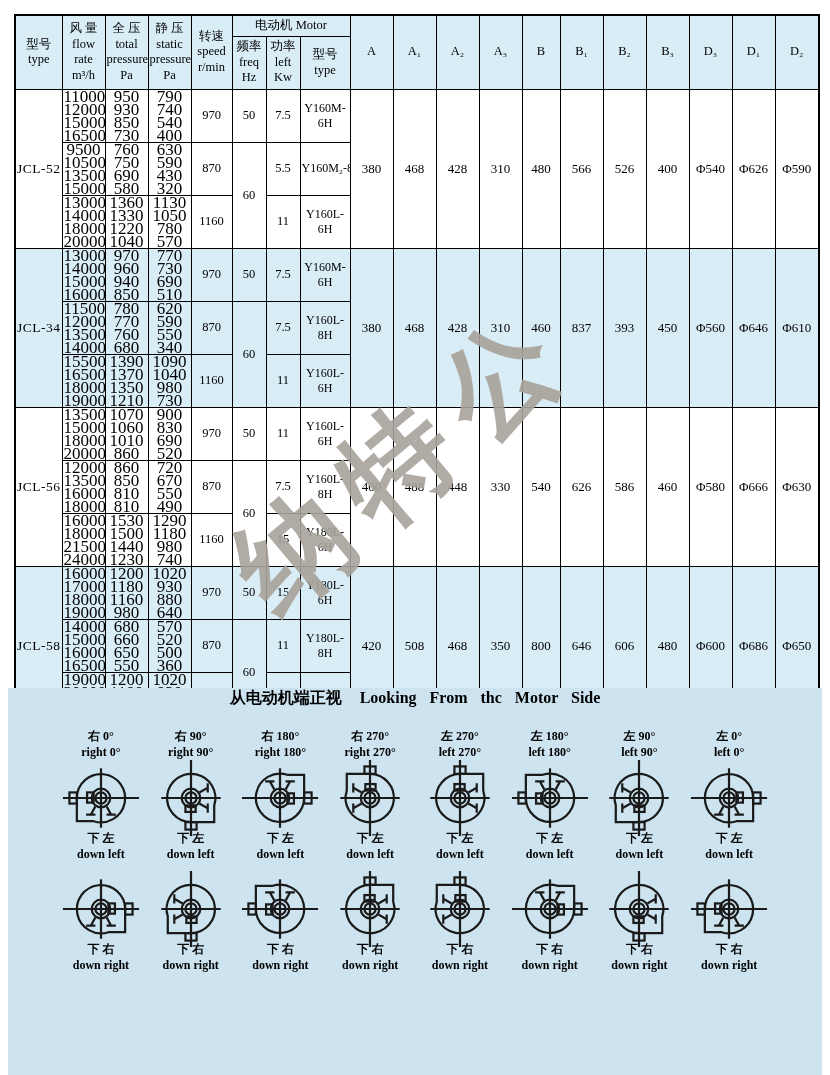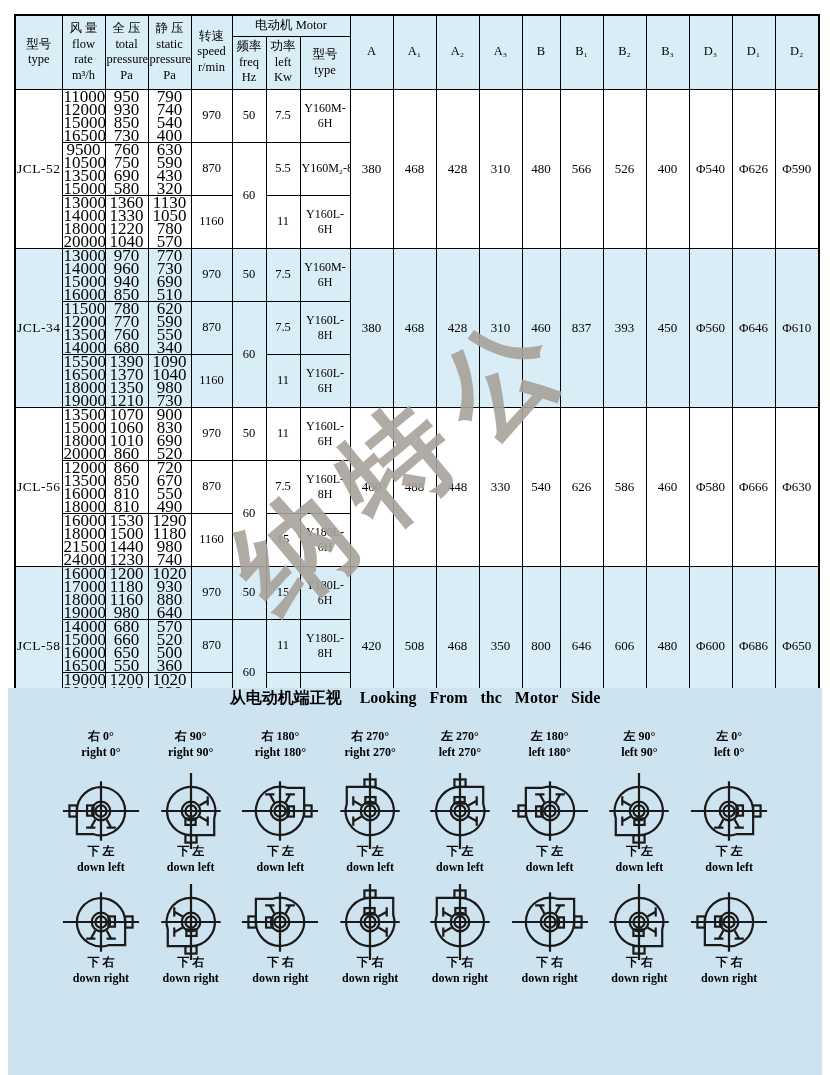--- a/index.html
+++ b/index.html
@@ -43,21 +43,21 @@
   }
   .panel-title { text-align:center; font-size:16px; font-weight:bold; }
   .panel-title .en { word-spacing:9px; margin-left:14px; }
   .fan-row {
     display:grid; grid-template-columns:repeat(8,1fr);
     padding:0 48px; text-align:center;
   }
   .fan-row1 { margin-top:20px; }
   .fan-row2 { margin-top:16px; }
   .angle-label, .pos-label { font-size:12px; font-weight:bold; line-height:1.3; white-space:pre-line; }
-  .angle-label { margin-bottom:20px; }
+  .angle-label { margin-bottom:7px; }
   .pos-label { margin-top:2px; }
   .fan-icon { width:78px; height:62px; margin:0 auto; }
   .fan-icon svg { width:100%; height:100%; stroke:#1a1a1a; stroke-width:2.4; fill:none; }
 </style>
 </head>
 <body>
 
 <div class="page">
 
   <table class="spec">

